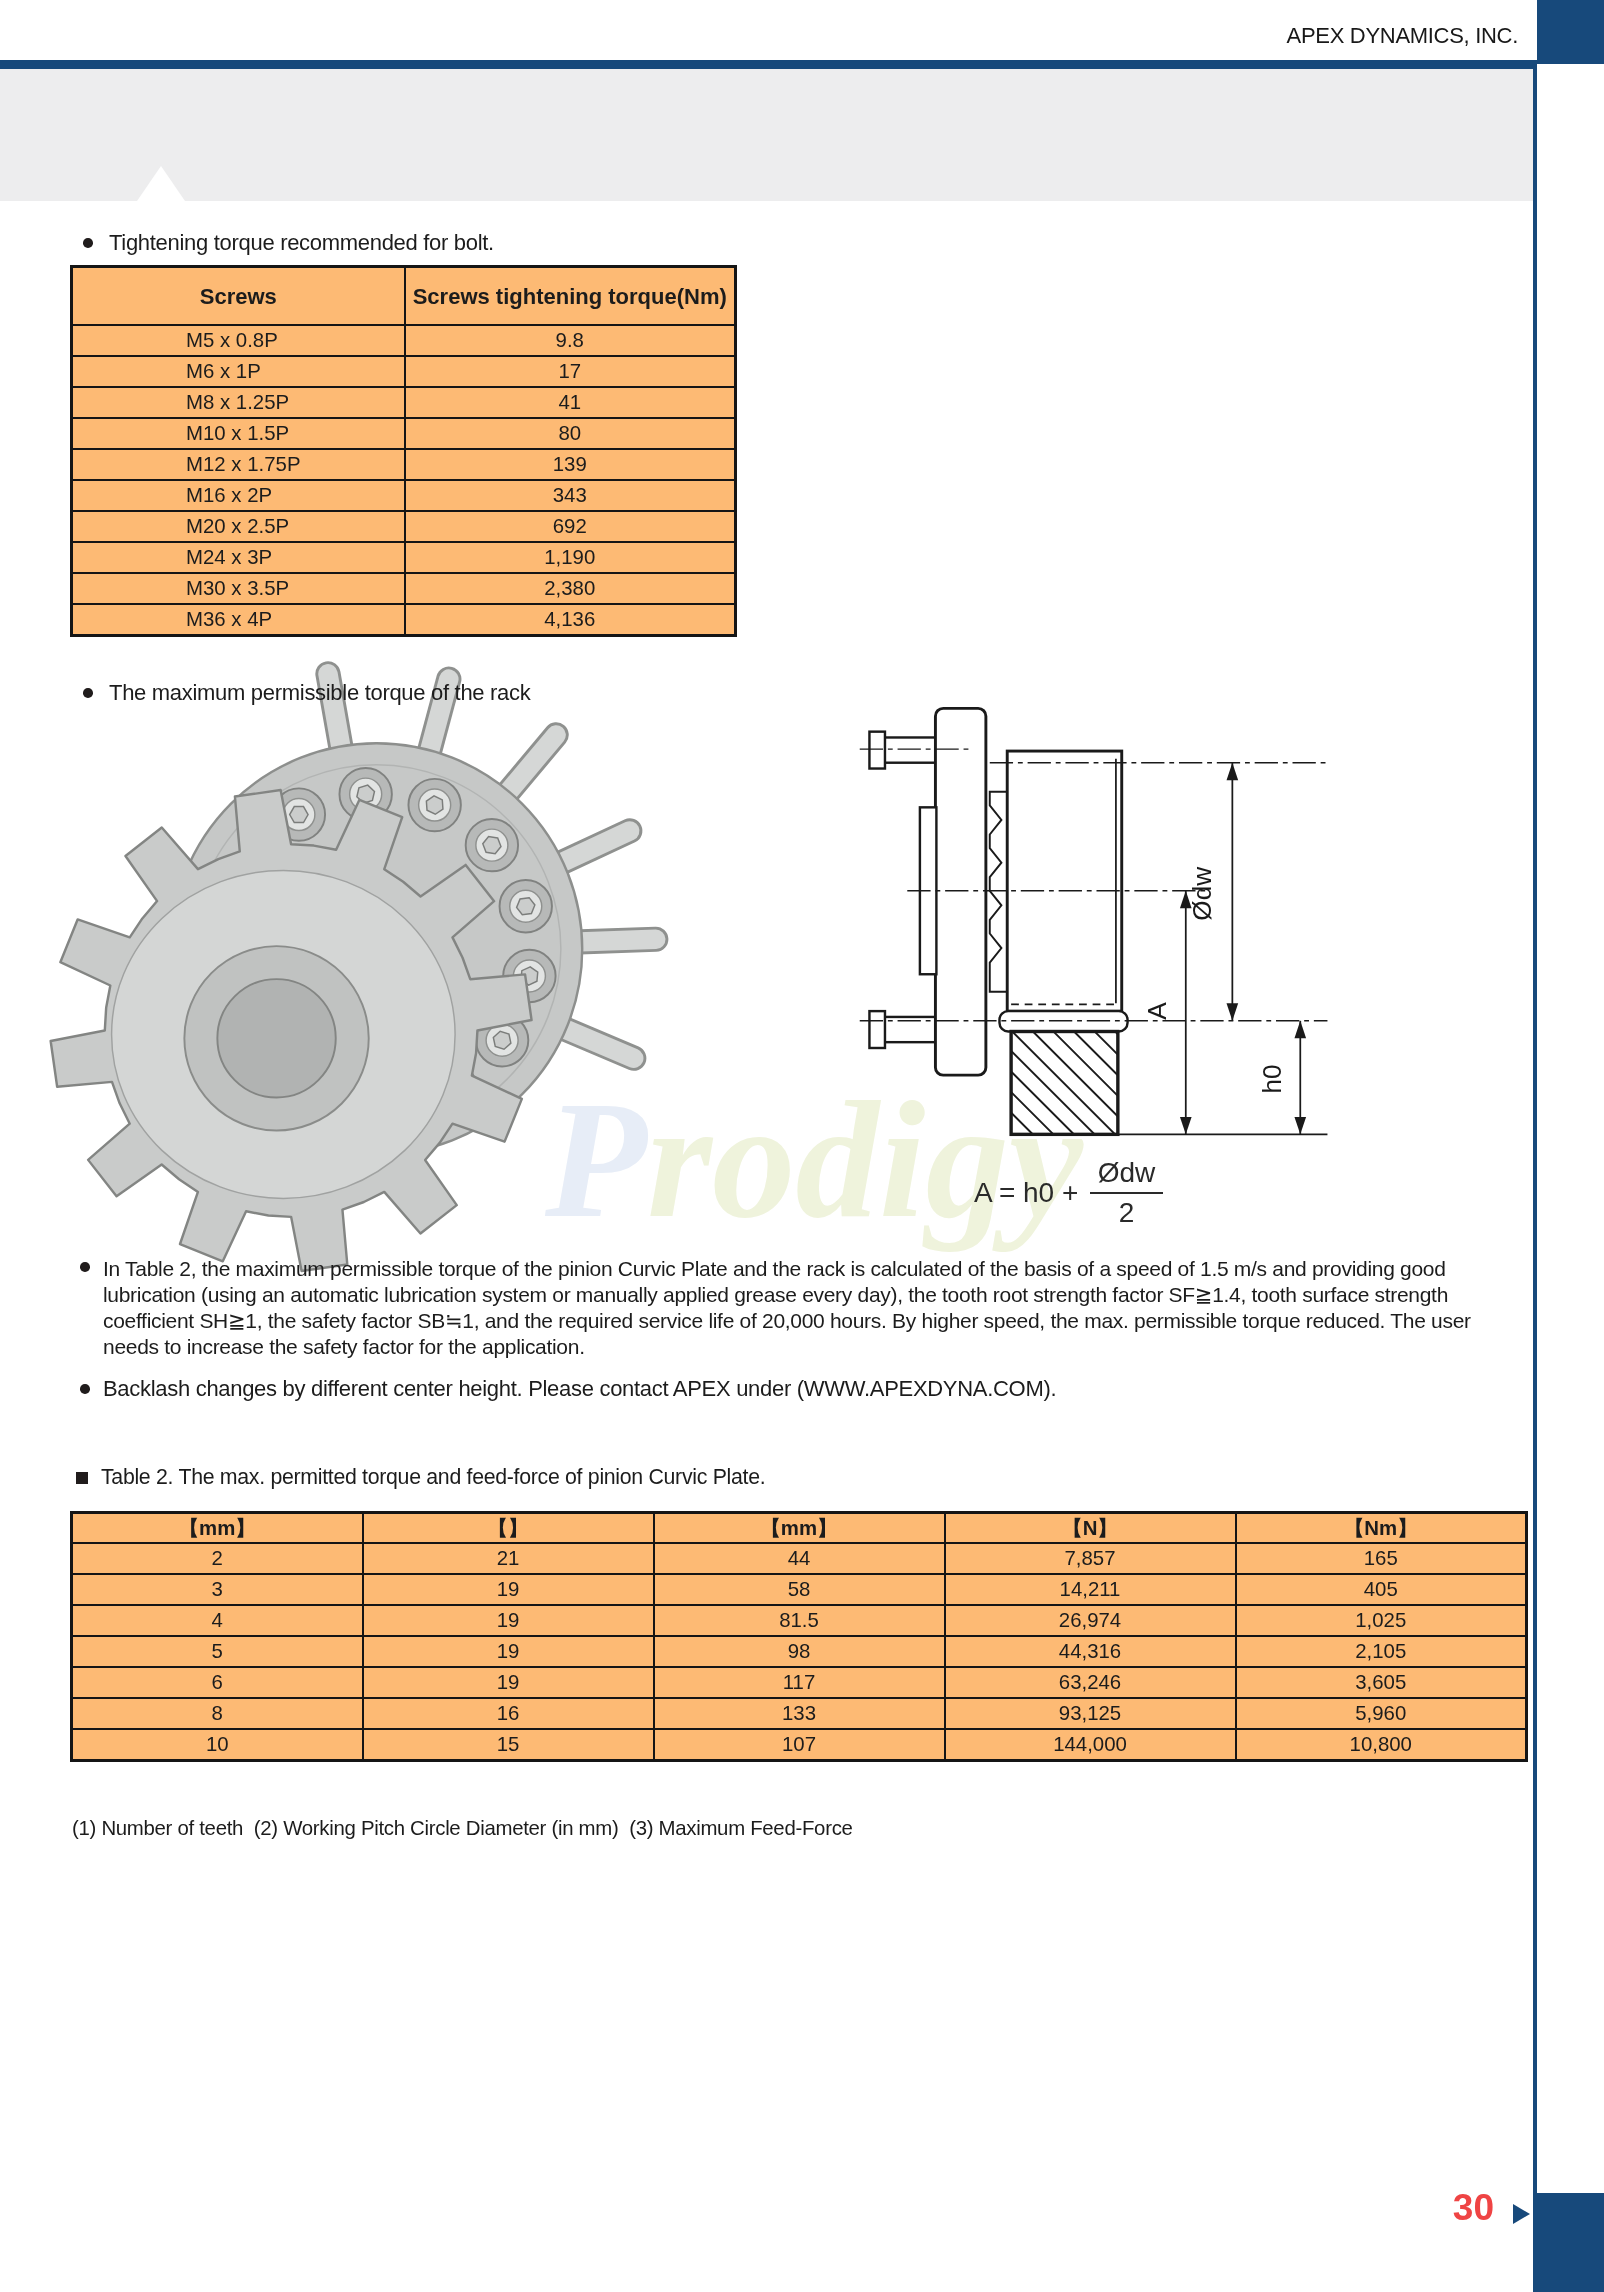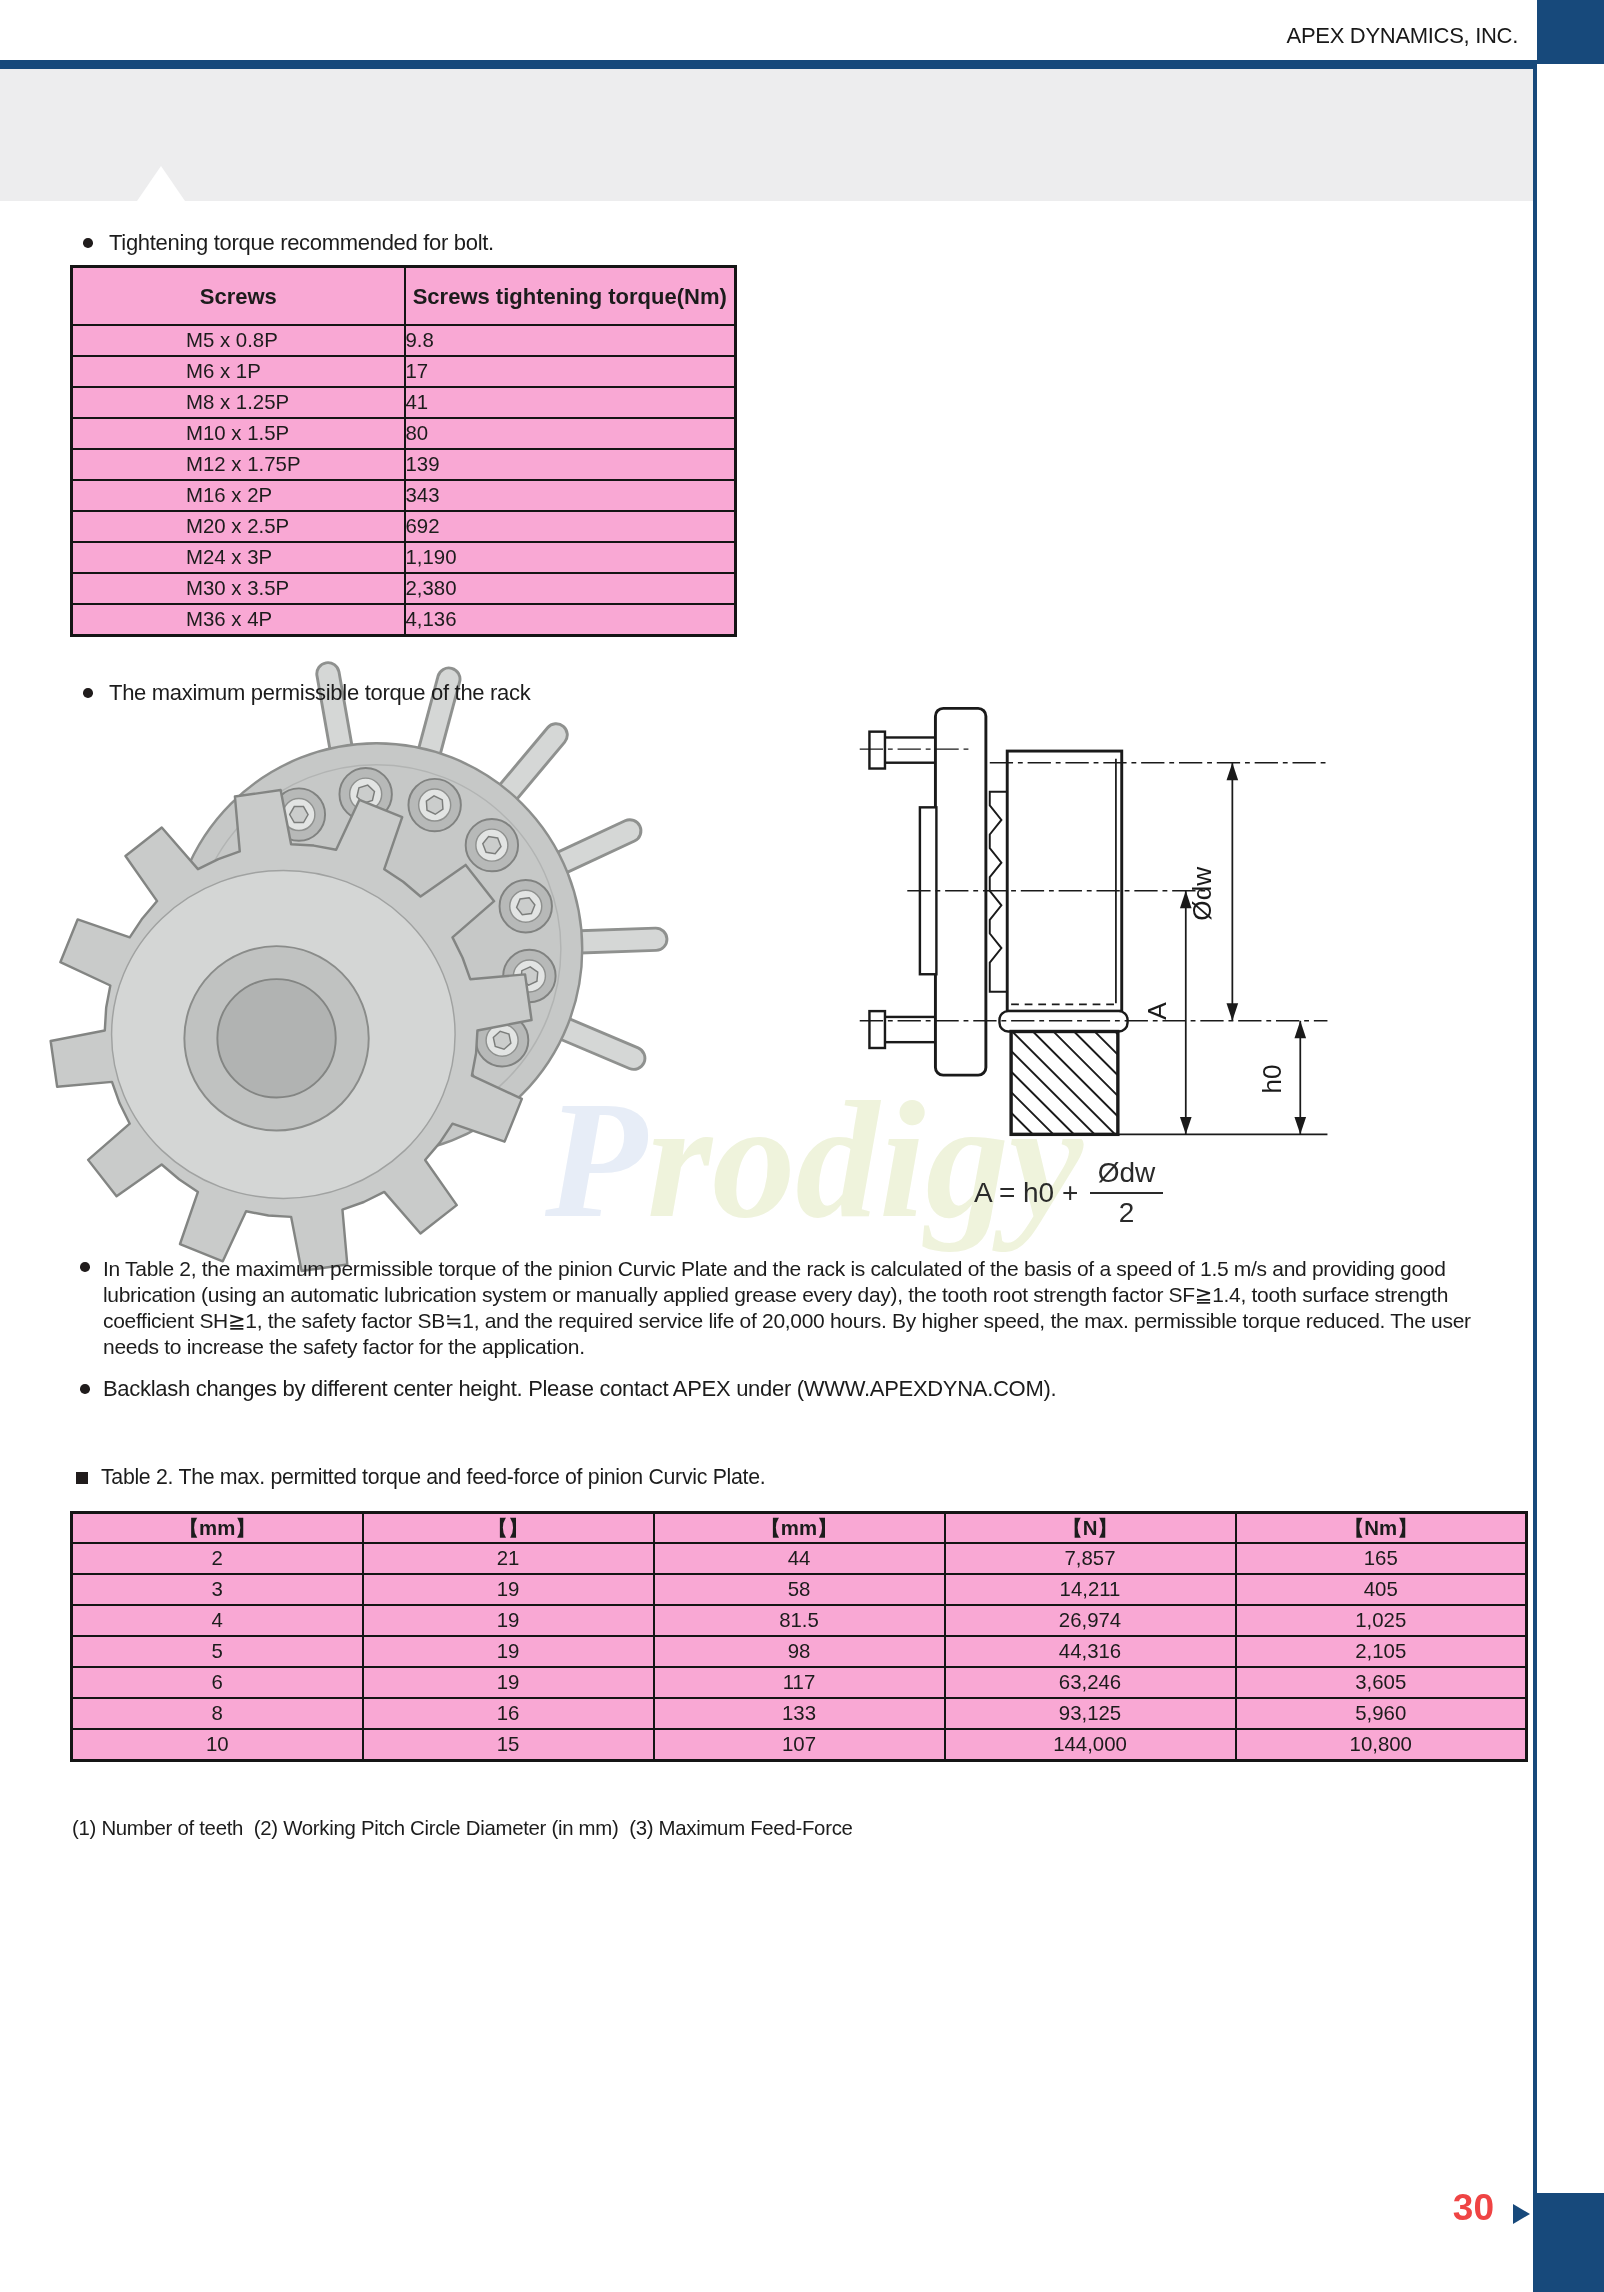--- a/index.html
+++ b/index.html
@@ -20,25 +20,25 @@
 
   
   .dot{width:9.7px;height:9.7px;border-radius:50%;background:#201c1c;}
   .sq{width:11.6px;height:11.6px;background:#201c1c;}
   .btext{font-size:22px;letter-spacing:-0.3px;white-space:nowrap;}
   .para{font-size:21px;letter-spacing:-0.3px;line-height:26px;width:1417px;}
   .caption{font-size:21.3px;letter-spacing:-0.3px;white-space:nowrap;}
   .footnote{left:72px;top:1817px;font-size:20.4px;letter-spacing:-0.3px;white-space:pre-wrap;}
 
   
-  table{border-collapse:collapse;table-layout:fixed;background:#f9a8d4;}
+  table{border-collapse:collapse;table-layout:fixed;background:#fdba74;}
   .t1{left:70px;top:265px;width:664px;border:3.9px solid #151515;}
   .t1 th,.t1 td{border:2.4px solid #151515;padding:0;}
   .t1 th{height:56px;font-size:22px;font-weight:bold;line-height:25px;text-align:center;}
-  .t1 td{height:29px;font-size:20.4px;text-align:left;}
+  .t1 td{height:29px;font-size:20.4px;text-align:center;}
   .t1 td:first-child{text-align:left;padding-left:113px;margin-top:20px;}
 
   .t2{left:70px;top:1511px;width:1456px;border:3.9px solid #151515;}
   .t2 th,.t2 td{border:2.4px solid #151515;padding:0;text-align:center;}
   .t2 .h1 th{height:29px;font-size:21.3px;font-weight:bold;}
   .t2 .h2 th{height:27px;font-size:20.4px;font-weight:bold;}
   .t2 td{height:29px;font-size:20.4px;}
   .t2 sub{font-size:12.6px;}
   .t2 sup{font-size:12.6px;}
 

